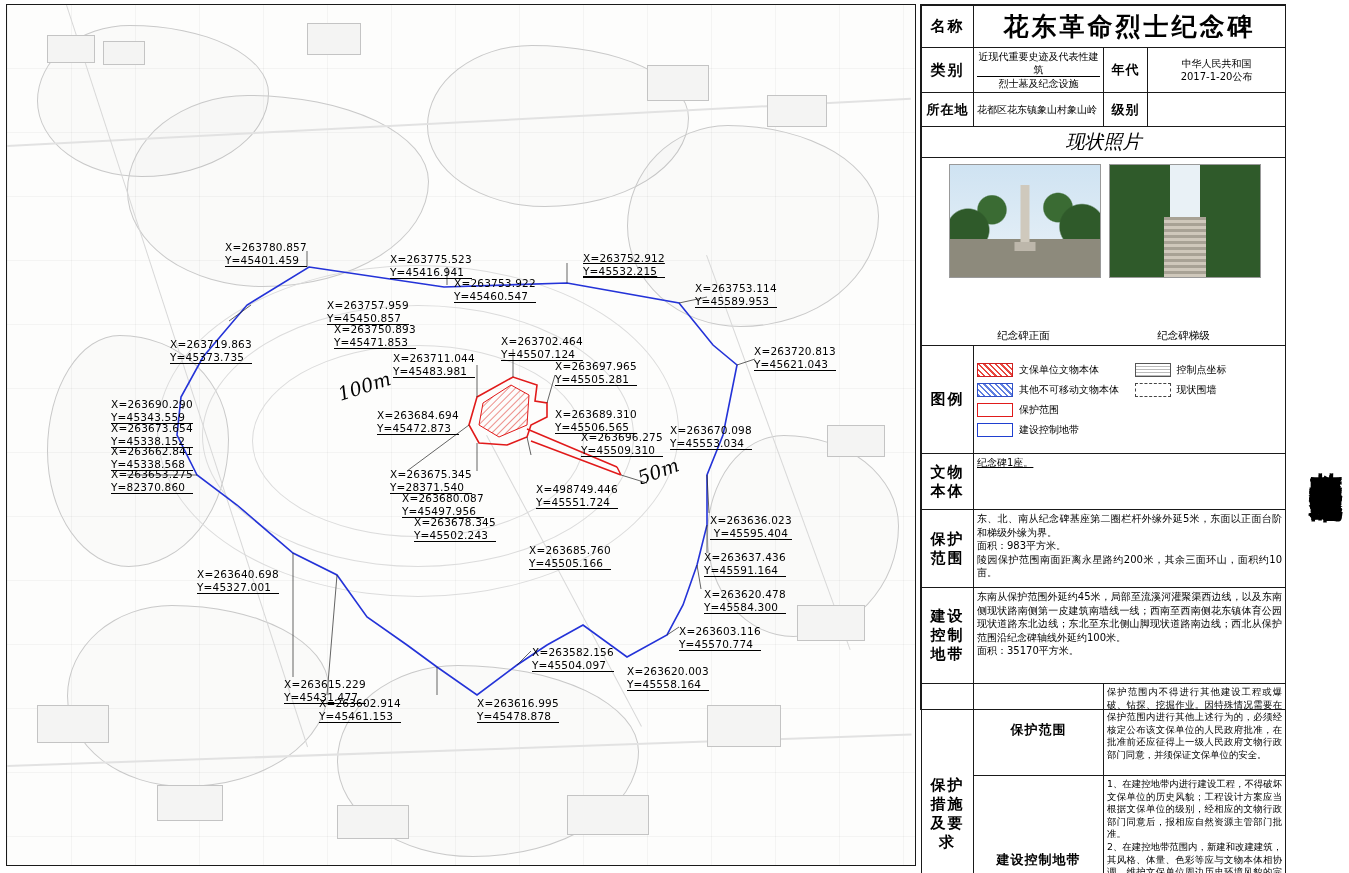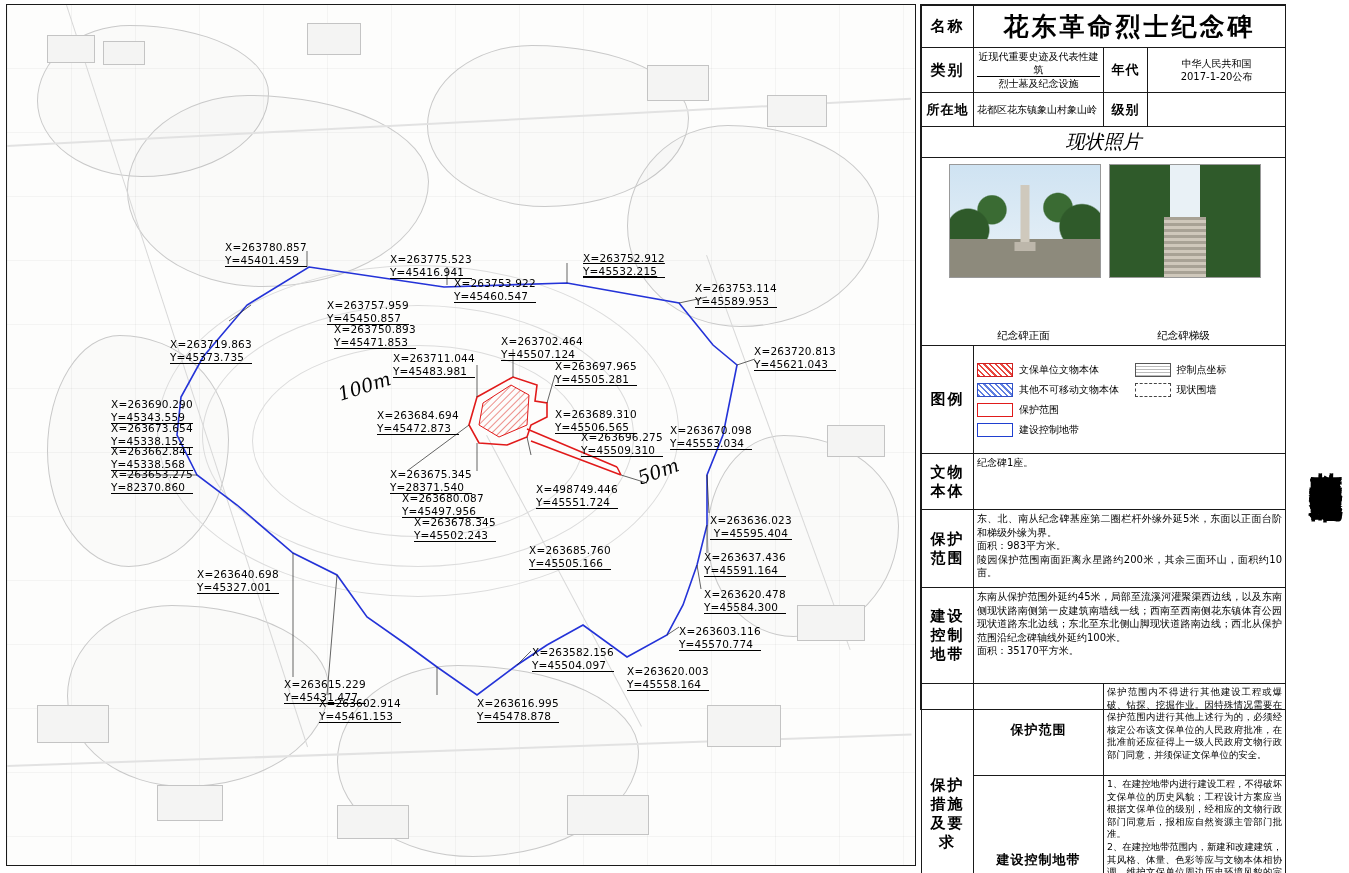--- a/index.html
+++ b/index.html
@@ -424,21 +424,21 @@
                 </div>
               <div class="legend-row">
                 <span class="sw blue"></span>
                 <span>建设控制地带</span>
               </div>
             </div>
           </td>
         </tr>
         <tr style="height:56px;">
           <td class="lbl"><span>文物本体</span></td>
-          <td colspan="3" class="para" style="vertical-align:top;">纪念碑1座。</td>
+          <td colspan="3" class="para" style="vertical-align:top;text-decoration:underline;">纪念碑1座。</td>
         </tr>
         <tr style="height:78px;">
           <td class="lbl"><span>保护范围</span></td>
           <td colspan="3" class="para" style="vertical-align:top;white-space:pre-line;">东、北、南从纪念碑基座第二圈栏杆外缘外延5米，东面以正面台阶和梯级外缘为界。
 面积：983平方米。
 陵园保护范围南面距离永星路约200米，其余三面环山，面积约10亩。</td>
         </tr>
         <tr style="height:96px;">
           <td class="lbl"><span>建设控制地带</span></td>
           <td colspan="3" class="para" style="vertical-align:top;white-space:pre-line;">东南从保护范围外延约45米，局部至流溪河灌聚渠西边线，以及东南侧现状路南侧第一皮建筑南墙线一线；西南至西南侧花东镇体育公园现状道路东北边线；东北至东北侧山脚现状道路南边线；西北从保护范围沿纪念碑轴线外延约100米。

